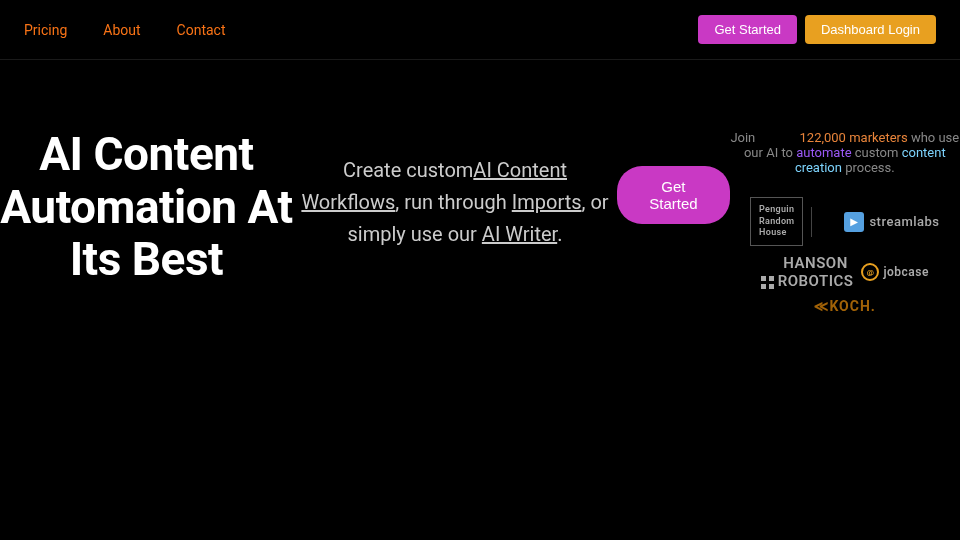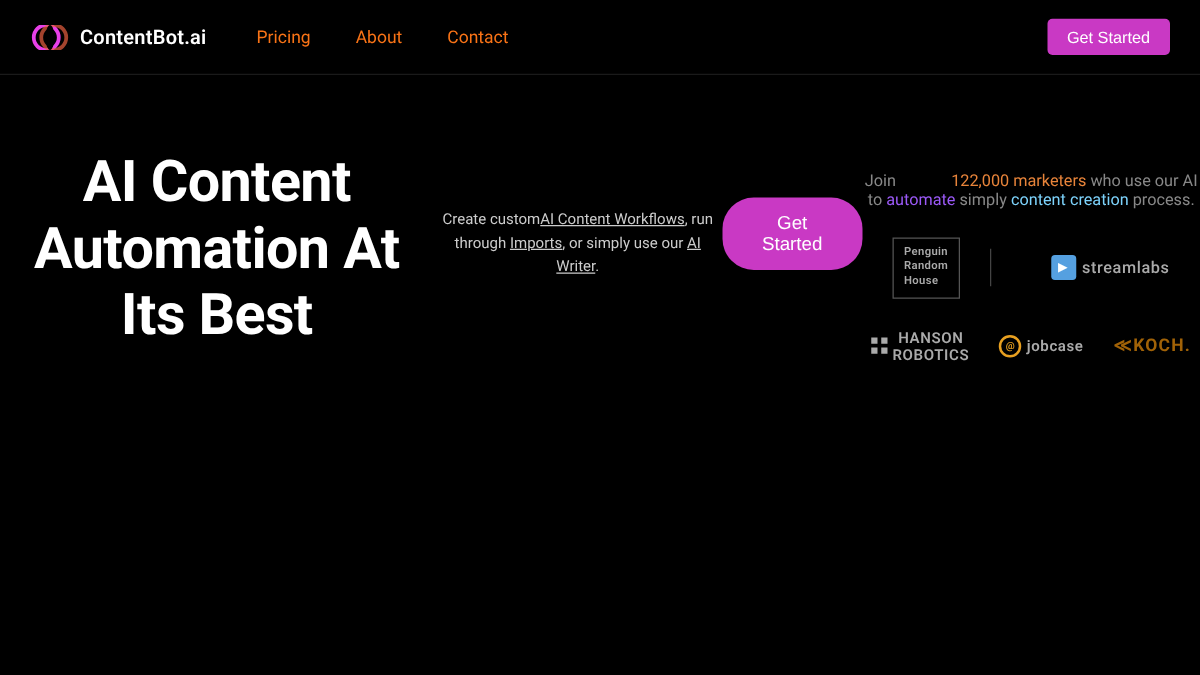--- a/index.html
+++ b/index.html
@@ -88,21 +88,21 @@
     }
     .hero-title {
       font-size: 46px;
       font-weight: 700;
       color: #fff;
       line-height: 1.15;
       margin-bottom: 20px;
       letter-spacing: -0.5px;
     }
     .hero-subtitle {
-      font-size: 12px;
+      font-size: 20px;
       color: #ccc;
       margin-bottom: 30px;
       line-height: 1.6;
     }
     .hero-subtitle a {
       color: #ccc;
       text-decoration: underline;
     }
     .btn-hero {
       background: #c939c4;
@@ -128,21 +128,21 @@
     }
     .social-proof-text .highlight-orange { color: #e8843a; margin-left: 41px; }
     .social-proof-text .highlight-purple { color: #9b59f7; text-align: center; }
     .social-proof-text .highlight-green { color: #7dd3fc; }
 
     
     .logos-row {
       display: flex;
       align-items: center;
       justify-content: center;
-      gap: 24px;
+      gap: 8px;
       flex-wrap: wrap;
     }
     .logo-item {
       display: flex;
       align-items: center;
       font-size: 12px;
       color: #888;
       font-weight: 600;
       letter-spacing: 0.5px;
     }
@@ -178,24 +178,24 @@
       background: #55a0e0;
       border-radius: 3px;
       display: flex;
       align-items: center;
       justify-content: center;
       font-size: 10px;
       color: #fff;
     }
     .hanson-logo {
       display: flex;
-      align-items: center;
+      align-items: flex-end;
       gap: 3px;
       color: #aaa;
-      font-size: 12px;
+      font-size: 15px;
       font-weight: 600;
     }
     .hanson-grid {
       display: grid;
       grid-template-columns: 1fr 1fr;
       gap: 2px;
       width: 14px;
       height: 14px;
     }
     .hanson-dot {
@@ -229,50 +229,41 @@
       letter-spacing: 1px;
       display: flex;
       align-items: center;
       gap: 3px;
     }
   </style>
 </head>
 <body>
 
 <nav>
-  <div class="logo-area">
-
-    <svg class="logo-icon" viewBox="0 0 32 20" fill="none">
-      <ellipse cx="13" cy="10" rx="10" ry="10" stroke="#e840e8" stroke-width="3" fill="none"></ellipse>
-      <ellipse cx="19" cy="10" rx="10" ry="10" stroke="#e86040" stroke-width="3" fill="none" opacity="0.7"></ellipse>
-
-      <ellipse cx="16" cy="10" rx="3.5" ry="10" fill="#000"></ellipse>
-    </svg>
-    <span class="logo-text">ContentBot.ai</span>
-  </div>
   <div class="nav-links">
     <a class="nav-link">Pricing</a>
     <a class="nav-link">About</a>
     <a class="nav-link">Contact</a>
   </div>
   <div class="nav-actions">
     <button class="btn-get-started">Get Started</button>
+    <button class="btn-dashboard">Dashboard Login</button>
   </div>
 </nav>
 
 <section class="hero">
   <h1 class="hero-title">AI Content Automation At Its Best</h1>
   <p class="hero-subtitle">
     <span>Create custom</span><a>AI Content Workflows</a><span>, run through </span><a>Imports</a><span>, or simply use our </span><a>AI Writer</a><span>.</span>
   </p>
   <button class="btn-hero">Get Started</button>
 
   <div class="social-proof">
     <p class="social-proof-text">
-      <span>Join </span><span class="highlight-orange"><span>122,000</span><span> marketers</span></span><span> who use our AI to </span><span class="highlight-purple">automate</span><span> simply </span><span class="highlight-green">content creation</span><span> process.</span>
+      <span>Join </span><span class="highlight-orange"><span>122,000</span><span> marketers</span></span><span> who use our AI to </span><span class="highlight-purple">automate</span><span> custom </span><span class="highlight-green">content creation</span><span> process.</span>
     </p>
 
     <div class="logos-row">
 
       <div class="logo-item">
         <div class="penguin-logo">
           <div>Penguin</div>
           <div>Random</div>
           <div>House</div>
         </div>

